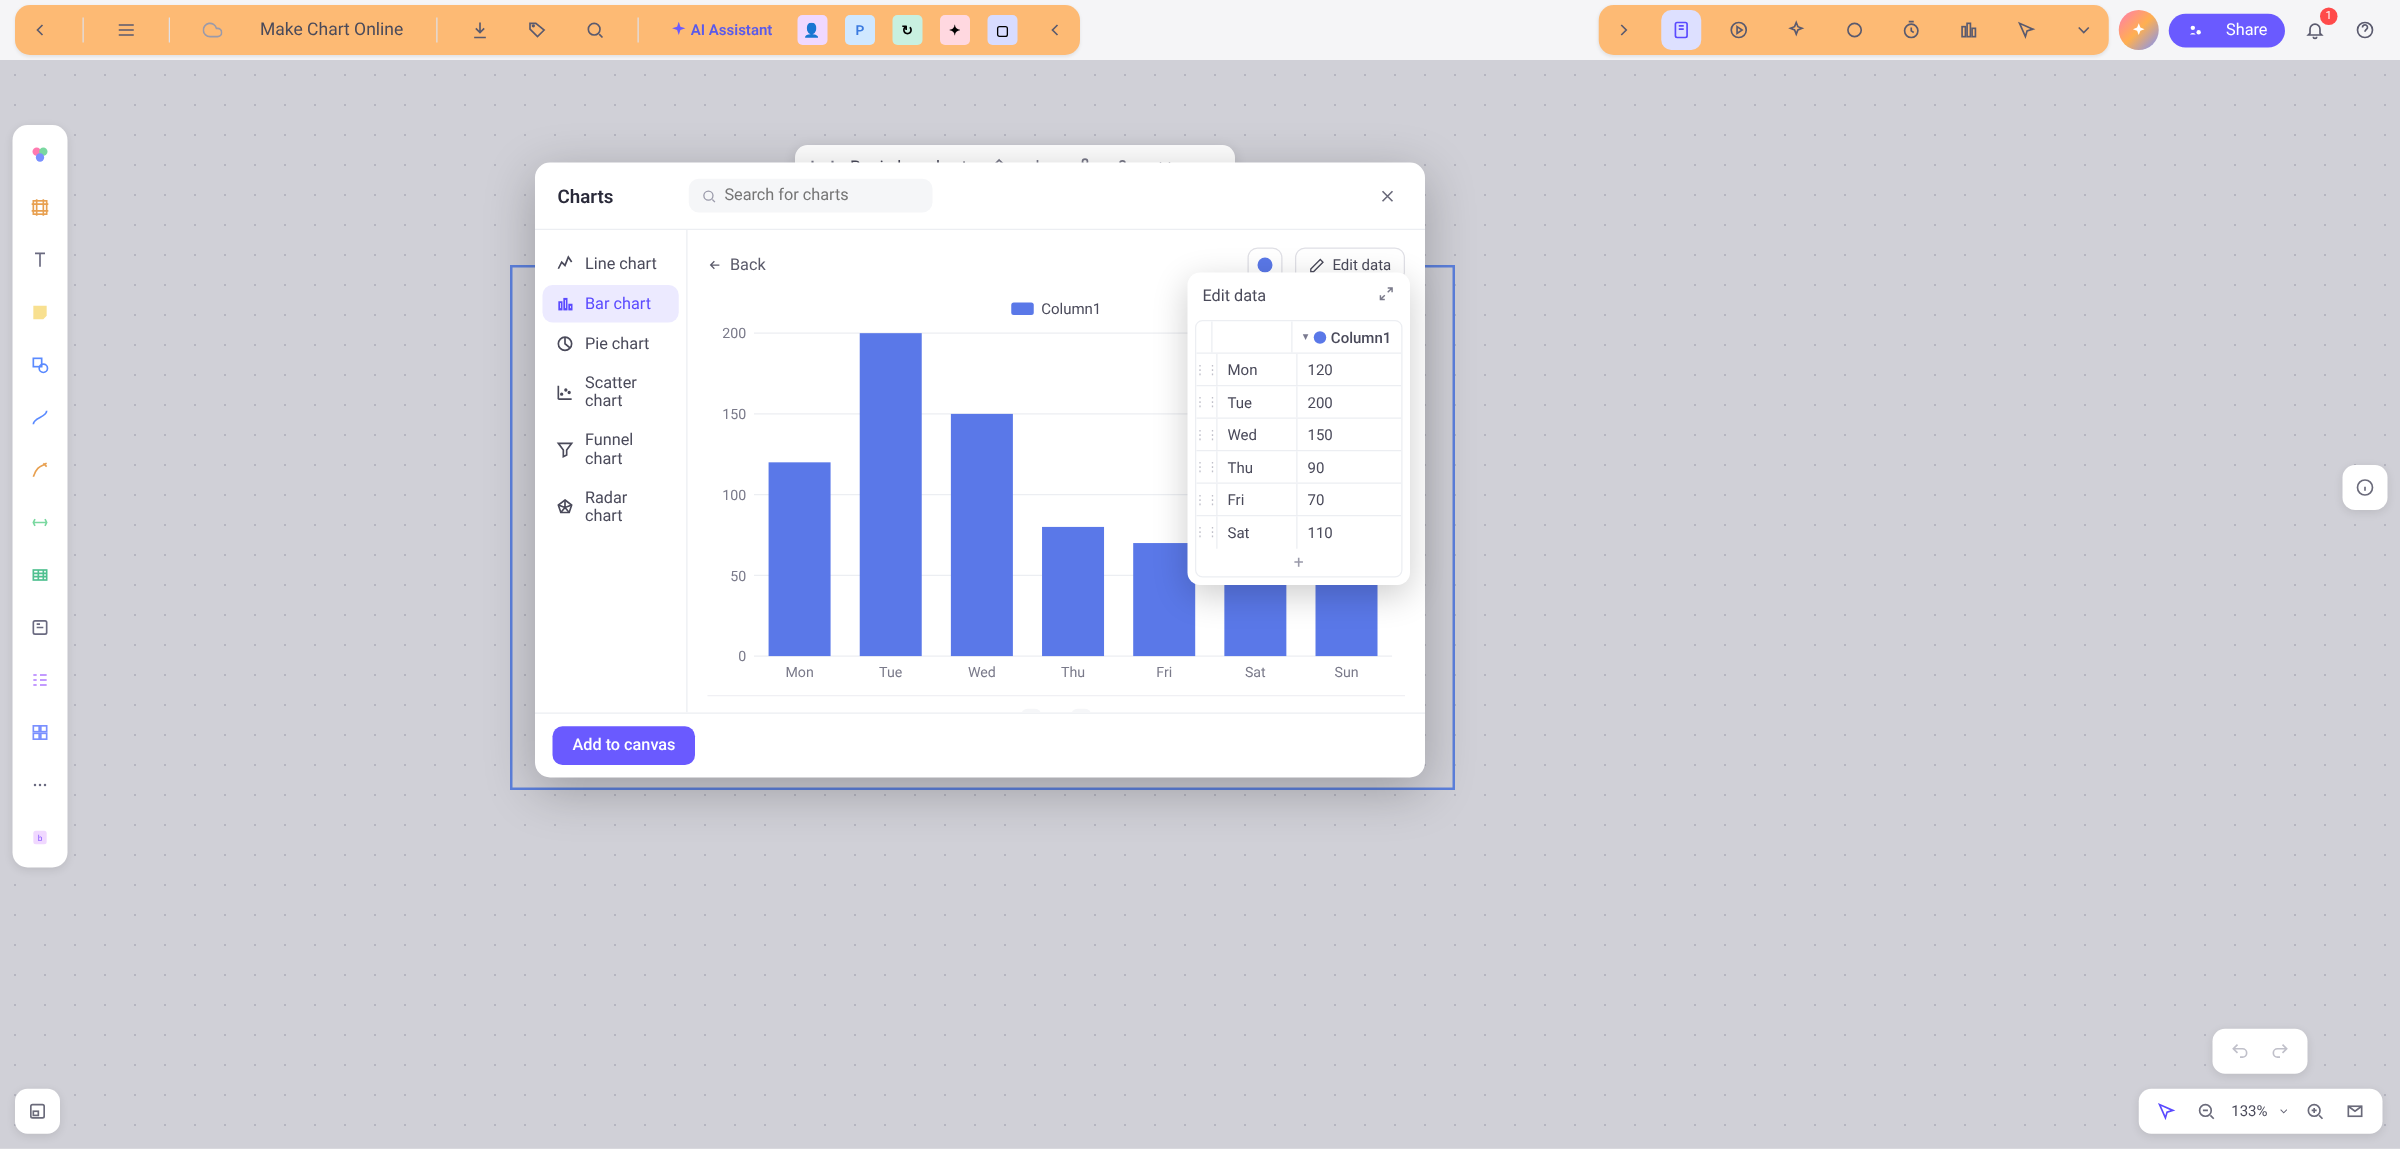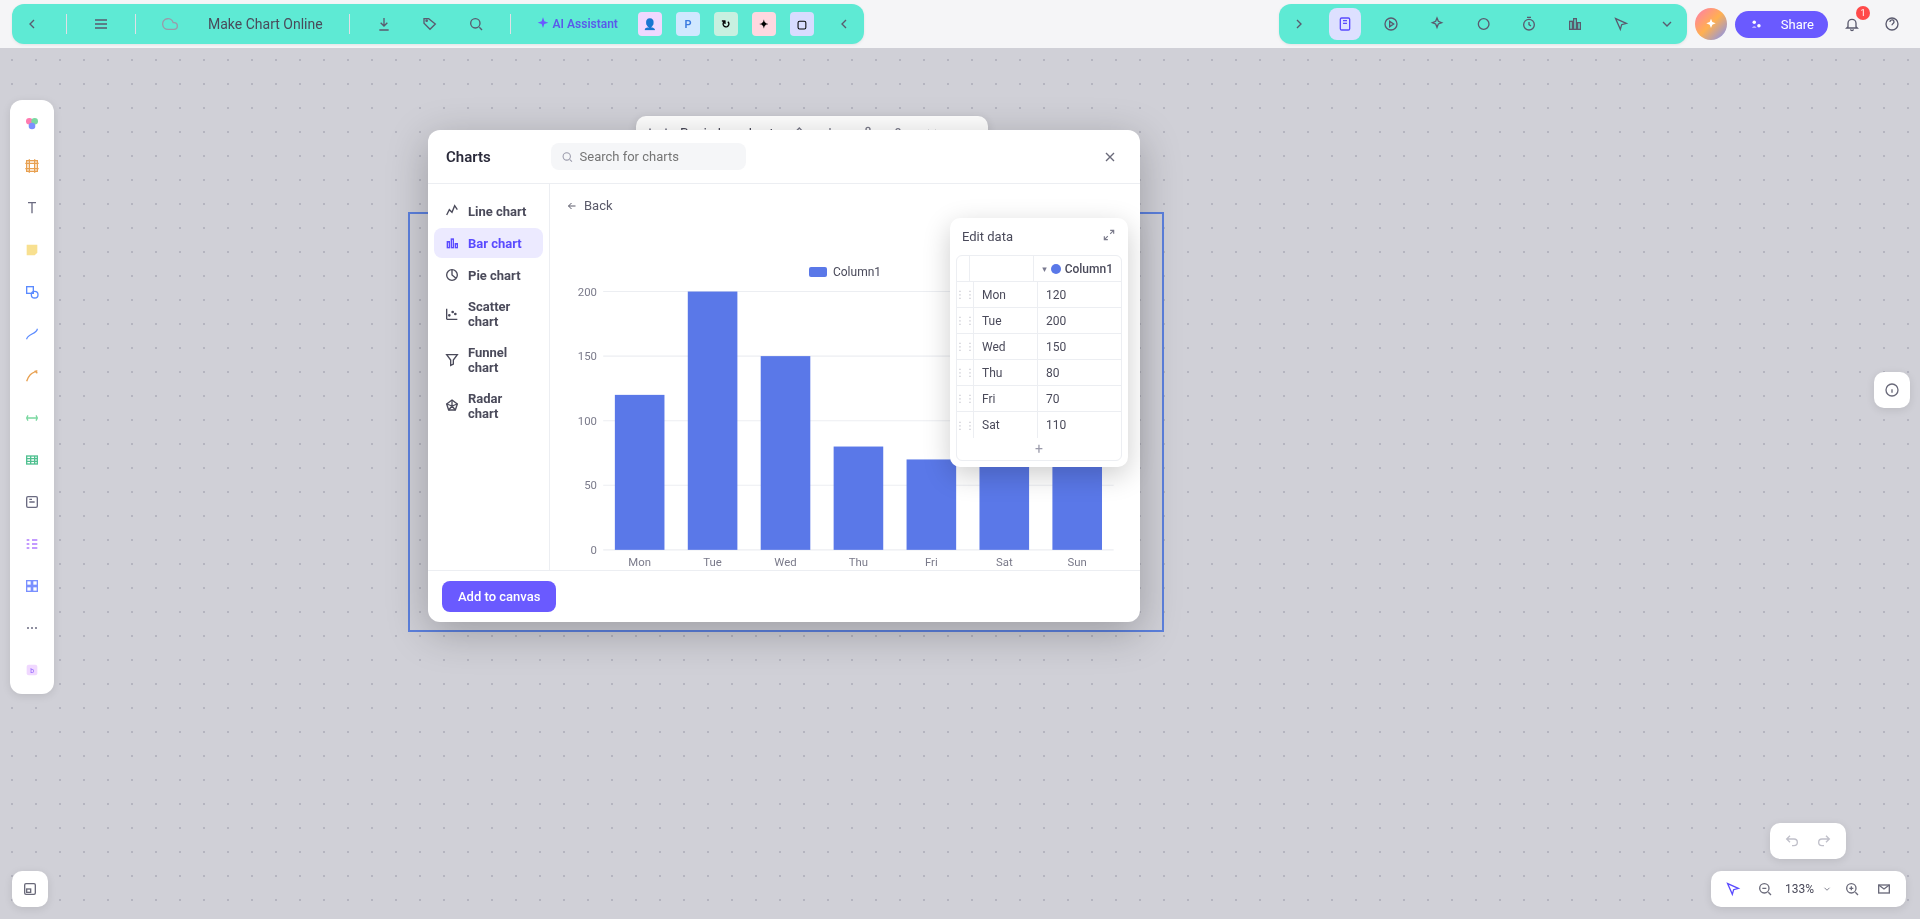--- a/index.html
+++ b/index.html
@@ -4,21 +4,21 @@
 <style>
 * { box-sizing: border-box; margin: 0; padding: 0; font-family: -apple-system, BlinkMacSystemFont, "Segoe UI", Roboto, sans-serif; }
 body { width: 1920px; height: 919px; background: #f5f5f7; overflow: hidden; position: relative; }
 
 
 .topbar { height: 48px; display: flex; align-items: center; padding: 0 12px; gap: 8px; background: #f5f5f7; }
 .topbar-left { display: flex; align-items: center; gap: 4px; }
 .topbar-right { margin-left: auto; display: flex; align-items: center; gap: 4px; }
 .tb-btn { width: 32px; height: 32px; display: flex; align-items: center; justify-content: center; border-radius: 8px; cursor: pointer; color: #5a5a6e; }
 .tb-title { font-size: 14px; color: #4a4a5a; margin: 0 8px; }
-.tb-group { display: flex; align-items: center; gap: 14px; background: #5eead4; border-radius: 12px; padding: 4px; box-shadow: 0 1px 3px rgba(0,0,0,.08); }
+.tb-group { display: flex; align-items: center; gap: 14px; background: #fdba74; border-radius: 12px; padding: 4px; box-shadow: 0 1px 3px rgba(0,0,0,.08); }
 .tb-divider { width: 1px; height: 20px; background: #e0e0e6; margin: 0 4px; }
 .ai-label { font-size: 12px; font-weight: 600; color: #5a5aea; margin-left: 2px; }
 .tb-chip { width: 24px; height: 24px; border-radius: 4px; display: flex; align-items: center; justify-content: center; font-size: 11px; font-weight: 600; }
 .share-btn { background: #6a5aff; color: #fff; border-radius: 14px; padding: 6px 14px; font-size: 13px; font-weight: 400; display: flex; align-items: center; gap: 18px; cursor: pointer; }
 .notif-badge { position: relative; }
 .notif-badge::after { content: '1'; position: absolute; top: -2px; right: -2px; width: 14px; height: 14px; background: #ff4a4a; color: #fff; border-radius: 50%; font-size: 9px; display: flex; align-items: center; justify-content: center; }
 .active-tool { background: #dde0ff; border-radius: 8px; }
 
 
 .sidebar { position: absolute; left: 10px; top: 100px; width: 44px; background: #fff; border-radius: 12px; box-shadow: 0 2px 8px rgba(0,0,0,.1); display: flex; flex-direction: column; align-items: center; padding: 8px 0; gap: 10px; }
@@ -40,26 +40,26 @@
 
 .modal { position: absolute; left: 428px; top: 130px; width: 712px; height: 492px; background: #fff; border-radius: 12px; box-shadow: 0 10px 40px rgba(0,0,0,.25); display: flex; flex-direction: column; }
 .modal-header { height: 54px; display: flex; align-items: center; padding: 0 18px; border-bottom: 1px solid #eceef2; }
 .modal-title { font-size: 15px; font-weight: 600; color: #2a2a3a; width: 105px; }
 .search-box { display: flex; align-items: center; background: #f5f6f8; border-radius: 8px; padding: 6px 10px; width: 195px; gap: 6px; }
 .search-box input { border: none; background: transparent; outline: none; font-size: 13px; width: 100%; color: #5a5a6a; }
 .close-x { margin-left: auto; width: 24px; height: 24px; display: flex; align-items: center; justify-content: center; cursor: pointer; color: #6a6a7a; }
 
 .modal-body { flex: 1; display: flex; overflow: hidden; }
 .chart-list { width: 122px; border-right: 1px solid #eceef2; padding: 12px 6px; display: flex; flex-direction: column; gap: 2px; }
-.chart-item { display: flex; align-items: center; gap: 8px; padding: 7px 10px; border-radius: 8px; font-size: 13px; color: #4a4a5a; cursor: pointer; font-weight: bold; }
+.chart-item { display: flex; align-items: center; gap: 8px; padding: 7px 10px; border-radius: 8px; font-size: 13px; color: #4a4a5a; cursor: pointer; }
 .chart-item.active { background: #eceaff; color: #5a4aff; }
 .chart-item svg { width: 16px; height: 16px; flex-shrink: 0; }
 
 .chart-main { flex: 1; display: flex; flex-direction: column; position: relative; }
-.chart-topbar { display: flex; align-items: flex-start; padding: 14px 16px; gap: 10px; flex-direction: column; }
+.chart-topbar { display: flex; align-items: center; padding: 14px 16px; gap: 10px; }
 .back-btn { display: flex; align-items: center; gap: 6px; font-size: 13px; color: #5a5a6a; cursor: pointer; }
 .chart-actions { margin-left: auto; display: flex; align-items: center; gap: 10px; }
 .color-swatch { width: 28px; height: 28px; border: 1px solid #e0e0e6; border-radius: 8px; display: flex; align-items: center; justify-content: center; cursor: pointer; }
 .color-swatch span { width: 12px; height: 12px; border-radius: 50%; background: #5a78e8; }
 .edit-data-btn { display: flex; align-items: center; gap: 6px; border: 1px solid #e0e0e6; border-radius: 8px; padding: 6px 10px; font-size: 12px; color: #4a4a5a; cursor: pointer; }
 
 .chart-area { flex: 1; padding: 0 16px; position: relative; }
 .legend-row { display: flex; justify-content: center; align-items: center; gap: 6px; font-size: 12px; color: #4a4a5a; margin-bottom: 6px; }
 .legend-chip { width: 18px; height: 10px; background: #5a78e8; border-radius: 2px; }
 .chart-svg-wrap { height: 290px; position: relative; }
@@ -526,21 +526,21 @@
     <div class="ep-cell">200</div>
         </div>
         <div class="ep-row">
           <div class="ep-handle">⋮⋮</div>
     <div class="ep-cell" style="flex:0 0 64px;">Wed</div>
     <div class="ep-cell">150</div>
         </div>
         <div class="ep-row">
           <div class="ep-handle">⋮⋮</div>
     <div class="ep-cell" style="flex:0 0 64px;">Thu</div>
-    <div class="ep-cell">80</div>
+    <div class="ep-cell">90</div>
         </div>
         <div class="ep-row">
           <div class="ep-handle">⋮⋮</div>
     <div class="ep-cell" style="flex:0 0 64px;">Fri</div>
     <div class="ep-cell">70</div>
         </div>
         <div class="ep-row">
           <div class="ep-handle">⋮⋮</div>
     <div class="ep-cell" style="flex:0 0 64px;">Sat</div>
     <div class="ep-cell">110</div>

